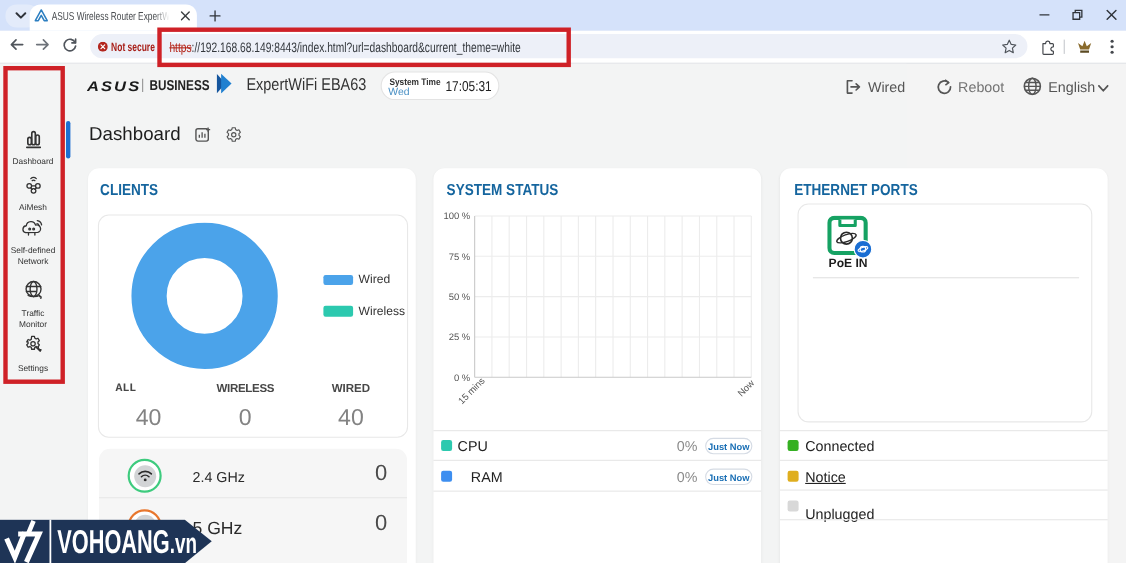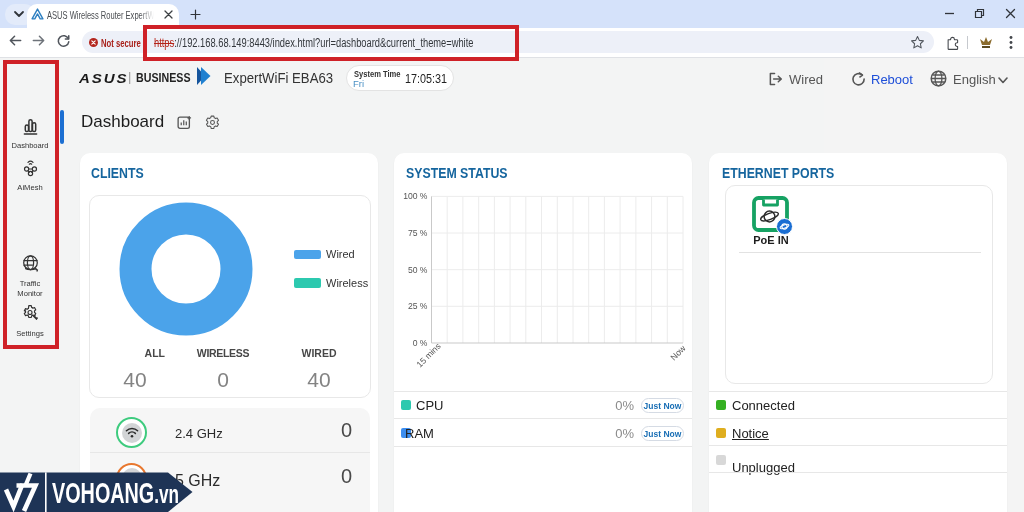--- a/index.html
+++ b/index.html
@@ -110,33 +110,33 @@
   <div class="abs" style="left:128px;top:11px;font-size:13px;color:#9a9a9a;">|</div>
   <div class="abs" style="left:136px;top:11.5px;font-size:13px;font-weight:bold;color:#222;transform:scaleX(0.82);transform-origin:0 0;">BUSINESS</div>
   <svg class="abs" style="left:197px;top:9px;" width="15" height="18" viewBox="0 0 15 18">
       <polygon points="0,0 8,9 0,18" fill="#15559d"></polygon>
       <polygon points="4,0 13.5,9 4,18" fill="#2080d0"></polygon>
     </svg>
   <div class="abs" style="left:224px;top:11px;font-size:15.5px;color:#333;white-space:nowrap;transform:scaleX(0.85);transform-origin:0 0;">ExpertWiFi EBA63</div>
 
   <div class="abs" style="left:346px;top:7px;width:108px;height:26px;background:#fff;border:1px solid #e3e3e3;border-radius:13px;"></div>
   <div class="abs" style="left:354px;top:11px;font-size:8.6px;font-weight:bold;color:#333;white-space:nowrap;transform:scaleX(0.88);transform-origin:0 0;">System Time</div>
-  <div class="abs" style="left:353px;top:20px;font-size:9.5px;color:#4a90c4;">Fri</div>
+  <div class="abs" style="left:353px;top:20px;font-size:9.5px;color:#4a90c4;">Wed</div>
   <div class="abs" style="left:405px;top:12.5px;font-size:13px;color:#222;white-space:nowrap;transform:scaleX(0.83);transform-origin:0 0;">17:05:31</div>
 
   <svg class="abs" style="left:768px;top:14px;" width="15" height="14" viewBox="0 0 16 15">
       <path d="M7 1.5 H2.5 V13.5 H7" fill="none" stroke="#555" stroke-width="1.6" stroke-linecap="round" stroke-linejoin="round"></path>
       <path d="M6 7.5 H14 M11 4.5 L14.2 7.5 L11 10.5" fill="none" stroke="#555" stroke-width="1.6" stroke-linecap="round" stroke-linejoin="round"></path>
     </svg>
   <div class="abs" style="left:789px;top:13.5px;font-size:13px;color:#555;">Wired</div>
   <svg class="abs" style="left:851px;top:13px;" width="15" height="16" viewBox="0 0 16 16">
       <path d="M11.8 3.6 A6 6 0 1 0 14 8" fill="none" stroke="#555" stroke-width="1.7" stroke-linecap="round"></path>
       <path d="M8.6 1.2 L12.3 3.8 L9 6.2" fill="none" stroke="#555" stroke-width="1.6" stroke-linejoin="round"></path>
     </svg>
-  <div class="abs" style="left:871px;top:13.5px;font-size:13px;color:#1d4ed8;">Reboot</div>
+  <div class="abs" style="left:871px;top:13.5px;font-size:13px;color:#737373;">Reboot</div>
   <svg class="abs" style="left:930px;top:12px;" width="17" height="17" viewBox="0 0 17 17">
       <circle cx="8.5" cy="8.5" r="7.3" fill="none" stroke="#555" stroke-width="1.5"></circle>
       <ellipse cx="8.5" cy="8.5" rx="3.4" ry="7.3" fill="none" stroke="#555" stroke-width="1.3"></ellipse>
       <path d="M1.5 8.5 H15.5 M2.6 5 H14.4 M2.6 12 H14.4" stroke="#555" stroke-width="1.3" fill="none"></path>
     </svg>
   <div class="abs" style="left:953px;top:13.5px;font-size:13px;color:#555;">English</div>
   <svg class="abs" style="left:998px;top:19px;" width="10" height="7" viewBox="0 0 10 7">
       <path d="M1 1 L5 5.5 L9 1" fill="none" stroke="#555" stroke-width="1.6" stroke-linecap="round" stroke-linejoin="round"></path>
     </svg>
 
@@ -155,21 +155,21 @@
   <div class="card" style="left:80px;width:298px;"></div>
   <div class="abs cardtitle" style="left:91px;top:107px;">CLIENTS</div>
   <div class="panel" style="left:89px;top:137px;width:282px;height:203px;"></div>
   <svg class="abs" style="left:119px;top:144px;" width="134" height="134" viewBox="0 0 134 134">
       <circle cx="67" cy="67" r="50.5" fill="none" stroke="#4ba3ea" stroke-width="32"></circle>
     </svg>
   <div class="abs" style="left:294px;top:191.5px;width:27px;height:9.5px;background:#4ba3ea;border-radius:2px;"></div>
   <div class="abs" style="left:326px;top:190px;font-size:11px;color:#333;">Wired</div>
   <div class="abs" style="left:294px;top:220px;width:27px;height:9.5px;background:#2cc9af;border-radius:2px;"></div>
   <div class="abs" style="left:326px;top:218.5px;font-size:11px;color:#333;">Wireless</div>
-  <div class="abs" style="left:105px;top:289px;width:60px;text-align:right;font-size:10.5px;font-weight:bold;color:#474747;">ALL</div>
+  <div class="abs" style="left:105px;top:289px;width:60px;text-align:left;font-size:10.5px;font-weight:bold;color:#474747;font-family:Liberation Mono, monospace;">ALL</div>
   <div class="abs" style="left:188px;top:289px;width:70px;text-align:center;font-size:10.5px;font-weight:bold;color:#474747;letter-spacing:-0.3px;">WIRELESS</div>
   <div class="abs" style="left:289px;top:289px;width:60px;text-align:center;font-size:10.5px;font-weight:bold;color:#474747;">WIRED</div>
   <div class="abs" style="left:105px;top:310px;width:60px;text-align:center;font-size:21px;color:#838383;">40</div>
   <div class="abs" style="left:188px;top:310px;width:70px;text-align:center;font-size:21px;color:#838383;">0</div>
   <div class="abs" style="left:289px;top:310px;width:60px;text-align:center;font-size:21px;color:#838383;">40</div>
   <div class="abs" style="left:90px;top:350px;width:280px;height:104px;background:#f6f6f6;border-radius:10px 10px 0 0;"></div>
 
   <div class="abs" style="left:116px;top:359px;width:31px;height:31px;border-radius:50%;border:2.6px solid #3ecb7e;background:#fff;"></div>
   <div class="abs" style="left:121.5px;top:364.5px;width:20px;height:20px;border-radius:50%;background:#d2d4d6;"></div>
   <svg class="abs" style="left:124.5px;top:369px;" width="14" height="11" viewBox="0 0 14 11">
@@ -228,21 +228,21 @@
     <text x="26" y="180" font-size="8.6" fill="#555" transform="rotate(-45 26 180)">15 mins</text>
     <text x="280" y="173" font-size="8.6" fill="#555" transform="rotate(-45 280 173)">Now</text>
   </svg>
   <div class="rowline" style="left:394px;top:333px;width:298px;"></div>
   <div class="swatch" style="left:401px;top:342px;background:#2cc9af;"></div>
   <div class="rowtext" style="left:416px;top:340px;">CPU</div>
   <div class="abs" style="left:590px;top:340px;width:44px;text-align:right;font-size:13px;color:#8b8b8b;">0%</div>
   <div class="abs" style="left:641px;top:340px;width:43px;height:15px;border:1px solid #d5dbe4;border-radius:8px;text-align:center;font-size:8.5px;font-weight:bold;color:#1a6fb5;line-height:14px;white-space:nowrap;">Just Now</div>
   <div class="rowline" style="left:394px;top:359.5px;width:298px;"></div>
   <div class="swatch" style="left:401px;top:370px;background:#3d8ef0;"></div>
-  <div class="rowtext" style="left:405px;top:368px;text-align:right;">RAM</div>
+  <div class="rowtext" style="left:428px;top:368px;text-align:right;">RAM</div>
   <div class="abs" style="left:590px;top:368px;width:44px;text-align:right;font-size:13px;color:#8b8b8b;">0%</div>
   <div class="abs" style="left:641px;top:368px;width:43px;height:15px;border:1px solid #d5dbe4;border-radius:8px;text-align:center;font-size:8.5px;font-weight:bold;color:#1a6fb5;line-height:14px;white-space:nowrap;">Just Now</div>
   <div class="rowline" style="left:394px;top:387.5px;width:298px;"></div>
 
   <div class="card" style="left:709px;width:298px;"></div>
   <div class="abs cardtitle" style="left:722px;top:107px;">ETHERNET PORTS</div>
   <div class="panel" style="left:725px;top:127px;width:268px;height:199px;"></div>
 
   <svg class="abs" style="left:752px;top:138px;" width="37" height="36" viewBox="0 0 37 36">
     <rect x="2" y="2" width="33" height="32" rx="4.5" fill="none" stroke="#16a263" stroke-width="3.8"></rect>
@@ -285,20 +285,33 @@
         <g fill="none" stroke="#333" stroke-width="1.2" stroke-linecap="round">
           <path d="M7 3.4 a3.6 3.6 0 0 1 5 0"></path>
           <path d="M8.3 5.2 a1.9 1.9 0 0 1 2.4 0"></path>
           <circle cx="5.6" cy="10" r="2.1"></circle>
           <circle cx="13.4" cy="10" r="2.1"></circle>
           <circle cx="9.5" cy="14.5" r="2.1"></circle>
           <path d="M7.7 10 h3.6 M7 11.8 l1.3 1.3 M12 11.8 l-1.3 1.3"></path>
         </g>
       </svg>
     <div class="sbtext" style="margin-top:2px;">AiMesh</div>
+  </div>
+  <div class="sbitem" style="top:140px;">
+    <svg width="21" height="18" viewBox="0 0 21 18">
+        <g fill="none" stroke="#333" stroke-width="1.2" stroke-linecap="round">
+          <path d="M13.9 2.6 a4.6 4.6 0 0 1 3.9 3.9"></path>
+          <path d="M13.6 5.3 a2.2 2.2 0 0 1 1.9 1.9"></path>
+          <path d="M3.3 13.5 a3.2 3.2 0 0 1 .6 -6.3 a4.3 4.3 0 0 1 8.4 -.6 a3.5 3.5 0 0 1 2.1 6.7 Z" stroke-linejoin="round"></path>
+          <circle cx="7" cy="10.2" r="0.8"></circle>
+          <circle cx="10.6" cy="10.2" r="0.8"></circle>
+          <path d="M5.9 13.5 v2.2 M11.7 13.5 v2.2"></path>
+        </g>
+      </svg>
+    <div class="sbtext" style="margin-top:2px;">Self-defined<br>Network</div>
   </div>
   <div class="sbitem" style="top:196px;">
     <svg width="19" height="19" viewBox="0 0 19 19">
         <g fill="none" stroke="#333" stroke-width="1.25" stroke-linecap="round">
           <circle cx="9.5" cy="8.7" r="6.8"></circle>
           <ellipse cx="9.5" cy="8.7" rx="3.1" ry="6.8"></ellipse>
           <path d="M3 6.5 h13 M3 11 h8.5"></path>
           <path d="M4.6 14.6 c2.2 1.4 8 1.4 10.2 0 l1.6 1.6 M16.1 17.2 l.3 -1.2 -1.3 -.3"></path>
         </g>
       </svg>

